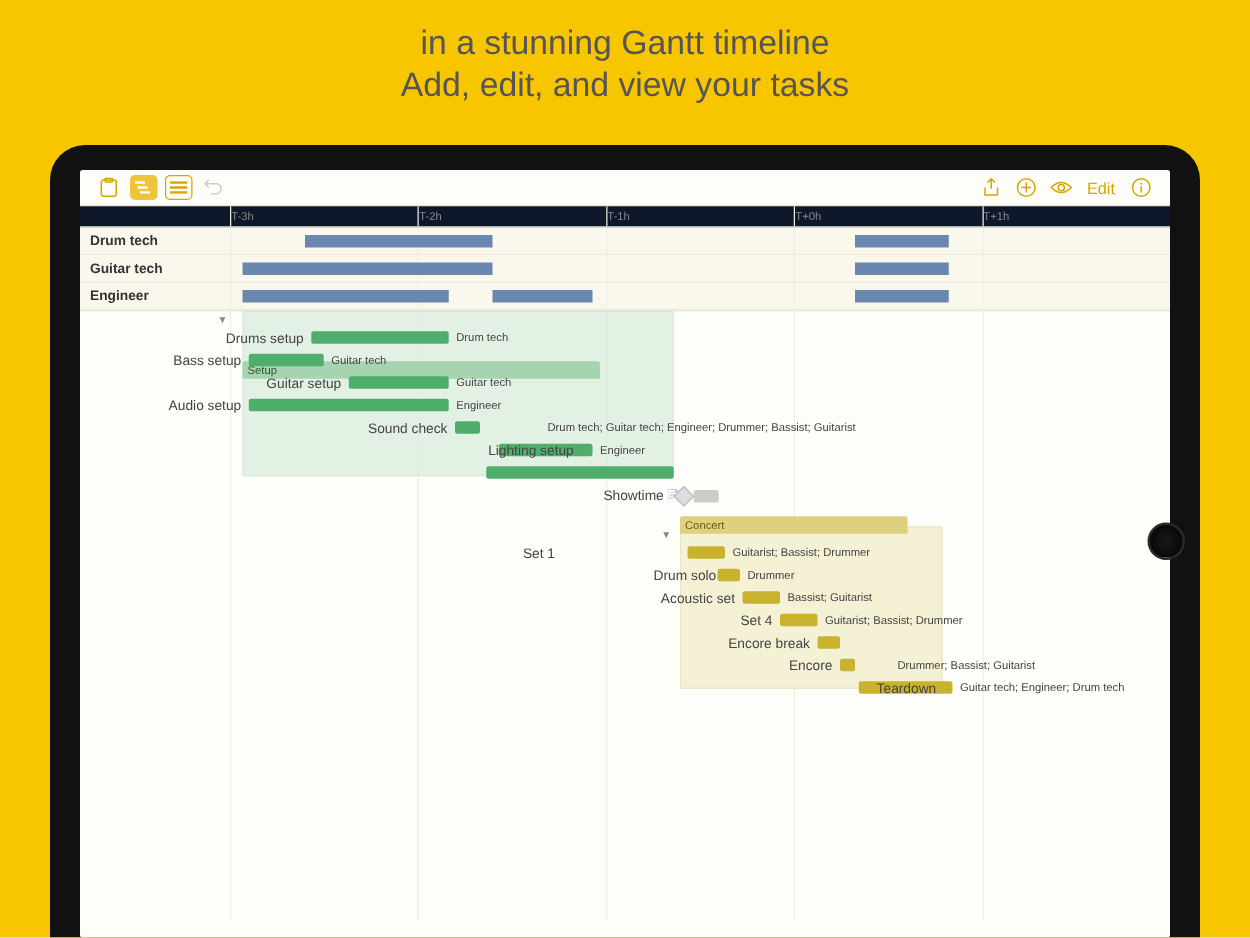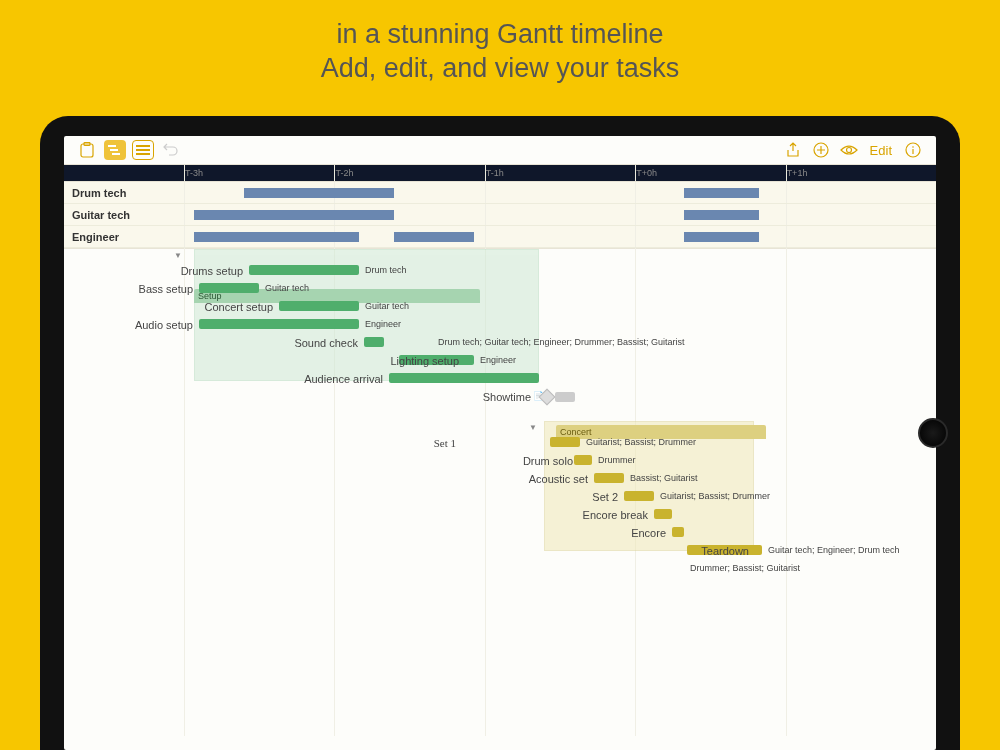--- a/index.html
+++ b/index.html
@@ -324,63 +324,62 @@
           </div>
         </div>
 
       <div class="tasks" id="tasks">
 
         <div class="group-block" style="left:130px; top:0px; width:345px; height:132px;"></div>
         <div class="group-header" style="left:130px; top:0px; width:286px;margin-top:40px;">Setup</div>
         <span class="chevron" style="left:110px; top:2px;">▼</span>
 
         <div class="group-block y" style="left:480px; top:172px; width:210px; height:130px;"></div>
-        <div class="group-header y" style="left:480px; top:176px; width:210px;margin-left:12px;">Concert</div>
+        <div class="group-header y" style="left:480px; top:164px; width:182px;">Concert</div>
         <span class="chevron" style="left:465px; top:174px;">▼</span>
       <div class="bar" style="left: 185px; top: 16px; width: 110px;"></div>
           <div class="label-left" style="left: 0px; width: 179px; top: 16px;">Drums setup</div>
           <div class="label-right" style="left: 301px; top: 16px;">Drum tech</div>
           <div class="bar" style="left: 135px; top: 34px; width: 60px;"></div>
           <div class="label-left" style="left: 0px; width: 129px; top: 34px; text-align: right;">Bass setup</div>
           <div class="label-right" style="left: 201px; top: 34px;">Guitar tech</div>
           <div class="bar" style="left: 215px; top: 52px; width: 80px;"></div>
-          <div class="label-left" style="left: 0px; width: 209px; top: 52px;">Concert setup</div>
+          <div class="label-left" style="left: 0px; width: 209px; top: 52px;">Guitar setup</div>
           <div class="label-right" style="left: 301px; top: 52px;">Guitar tech</div>
           <div class="bar" style="left: 135px; top: 70px; width: 160px;"></div>
           <div class="label-left" style="left: 0px; width: 129px; top: 70px;">Audio setup</div>
           <div class="label-right" style="left: 301px; top: 70px;">Engineer</div>
           <div class="bar" style="left: 300px; top: 88px; width: 20px;"></div>
           <div class="label-left" style="left: 0px; width: 294px; top: 88px;">Sound check</div>
           <div class="label-right" style="left: 326px; top: 88px; padding-left: 48px;">Drum tech; Guitar tech; Engineer; Drummer; Bassist; Guitarist</div>
           <div class="bar" style="left: 335px; top: 106px; width: 75px;"></div>
           <div class="label-left" style="left: 0px; width: 395px; top: 106px;">Lighting setup</div>
           <div class="label-right" style="left: 416px; top: 106px;">Engineer</div>
           <div class="bar" style="left: 325px; top: 124px; width: 150px;"></div>
-          <div class="label-left" style="left: 0px; width: 319px; top: 124px;">Audience arrival</div>
           <div class="label-left" style="right: 405px; top: 142px;">Showtime</div>
           <div style="position: absolute; left: 469px; top: 142px; font-size: 9px; color: rgb(136, 136, 136);">📄</div>
           <div class="diamond" style="left: 477px; top: 142px;"></div>
           <div class="bar gray" style="left: 491px; top: 143px; width: 20px;"></div>
           <div class="bar y" style="left: 486px; top: 188px; width: 30px;"></div>
-          <div class="label-left" style="left: 12px; width: 380px; top: 188px; font-family: Liberation Serif, serif;">Set 1</div>
+          <div class="label-left" style="left: 0px; width: 380px; top: 188px;">Set 1</div>
           <div class="label-right" style="left: 522px; top: 188px;">Guitarist; Bassist; Drummer</div>
           <div class="bar y" style="left: 510px; top: 206px; width: 18px;"></div>
           <div class="label-left" style="left: 0px; width: 509px; top: 206px;">Drum solo</div>
           <div class="label-right" style="left: 534px; top: 206px;">Drummer</div>
           <div class="bar y" style="left: 530px; top: 224px; width: 30px;"></div>
           <div class="label-left" style="left: 0px; width: 524px; top: 224px;">Acoustic set</div>
           <div class="label-right" style="left: 566px; top: 224px;">Bassist; Guitarist</div>
           <div class="bar y" style="left: 560px; top: 242px; width: 30px;"></div>
-          <div class="label-left" style="left: 0px; width: 554px; top: 242px;">Set 2</div>
+          <div class="label-left" style="left: 0px; width: 554px; top: 242px;">Set 4</div>
           <div class="label-right" style="left: 596px; top: 242px;">Guitarist; Bassist; Drummer</div>
           <div class="bar y" style="left: 590px; top: 260px; width: 18px;"></div>
           <div class="label-left" style="left: 0px; width: 584px; top: 260px;">Encore break</div>
           <div class="bar y" style="left: 608px; top: 278px; width: 12px;"></div>
           <div class="label-left" style="left: 0px; width: 602px; top: 278px;">Encore</div>
-          <div class="label-right" style="left: 626px; top: 278px; margin-top: 36px;">Drummer; Bassist; Guitarist</div>
+          <div class="label-right" style="left: 654px; top: 278px;">Drummer; Bassist; Guitarist</div>
           <div class="bar y" style="left: 623px; top: 296px; width: 75px;"></div>
           <div class="label-left" style="left: 0px; width: 685px; top: 296px;">Teardown</div>
           <div class="label-right" style="left: 704px; top: 296px;">Guitar tech; Engineer; Drum tech</div>
         </div>
     </div>
 
   </div>
 </div>
 
 </body></html>

